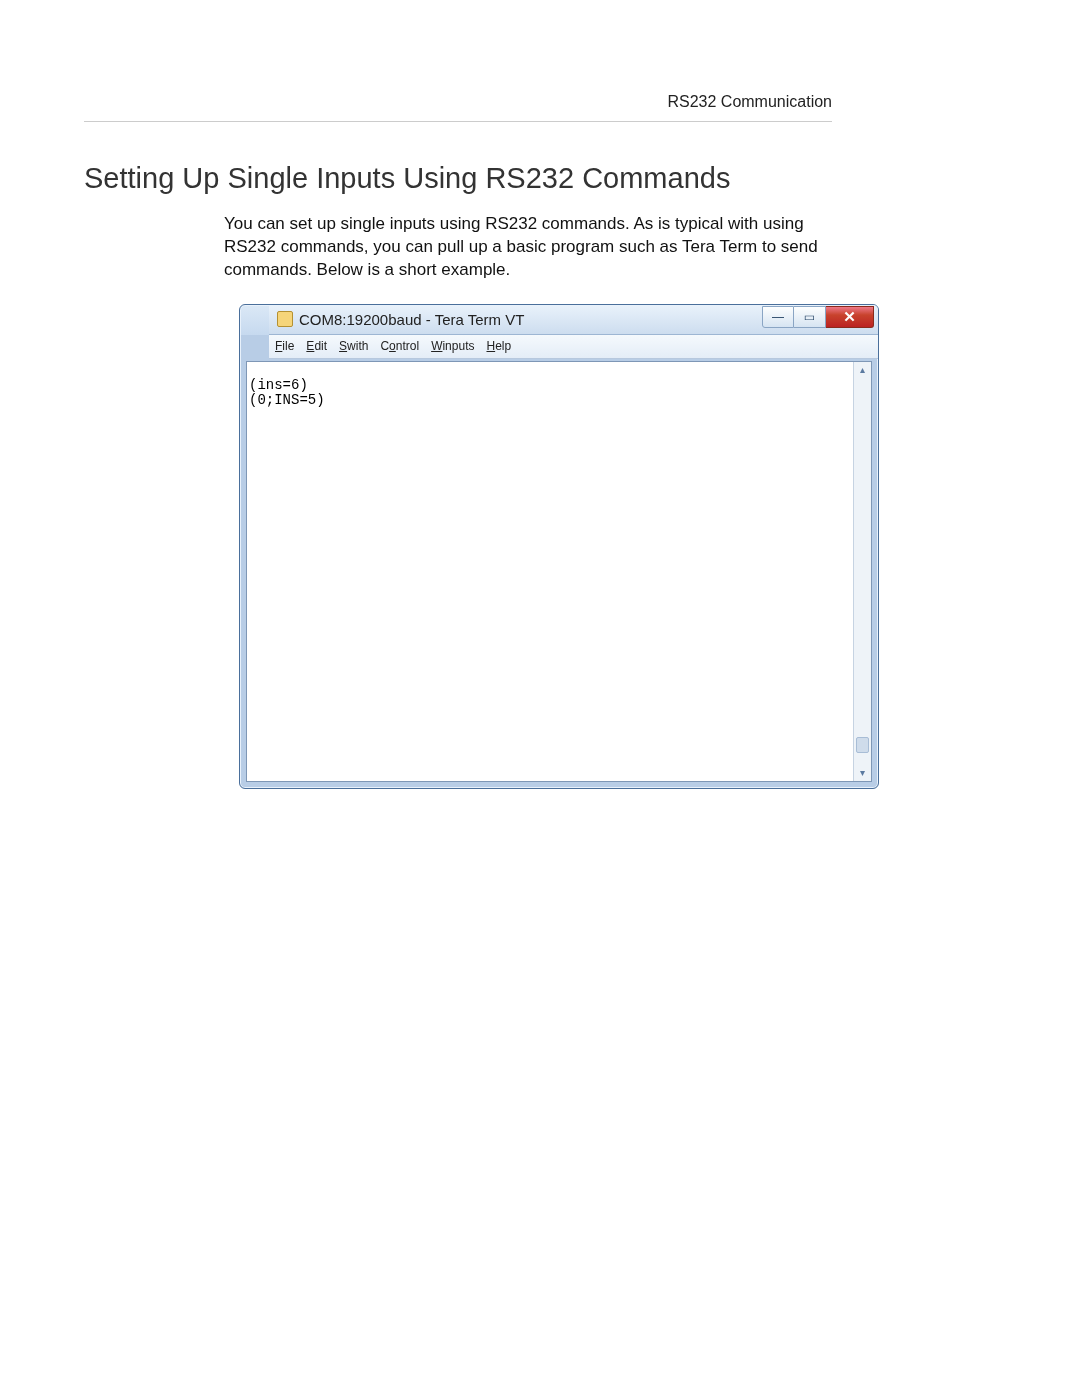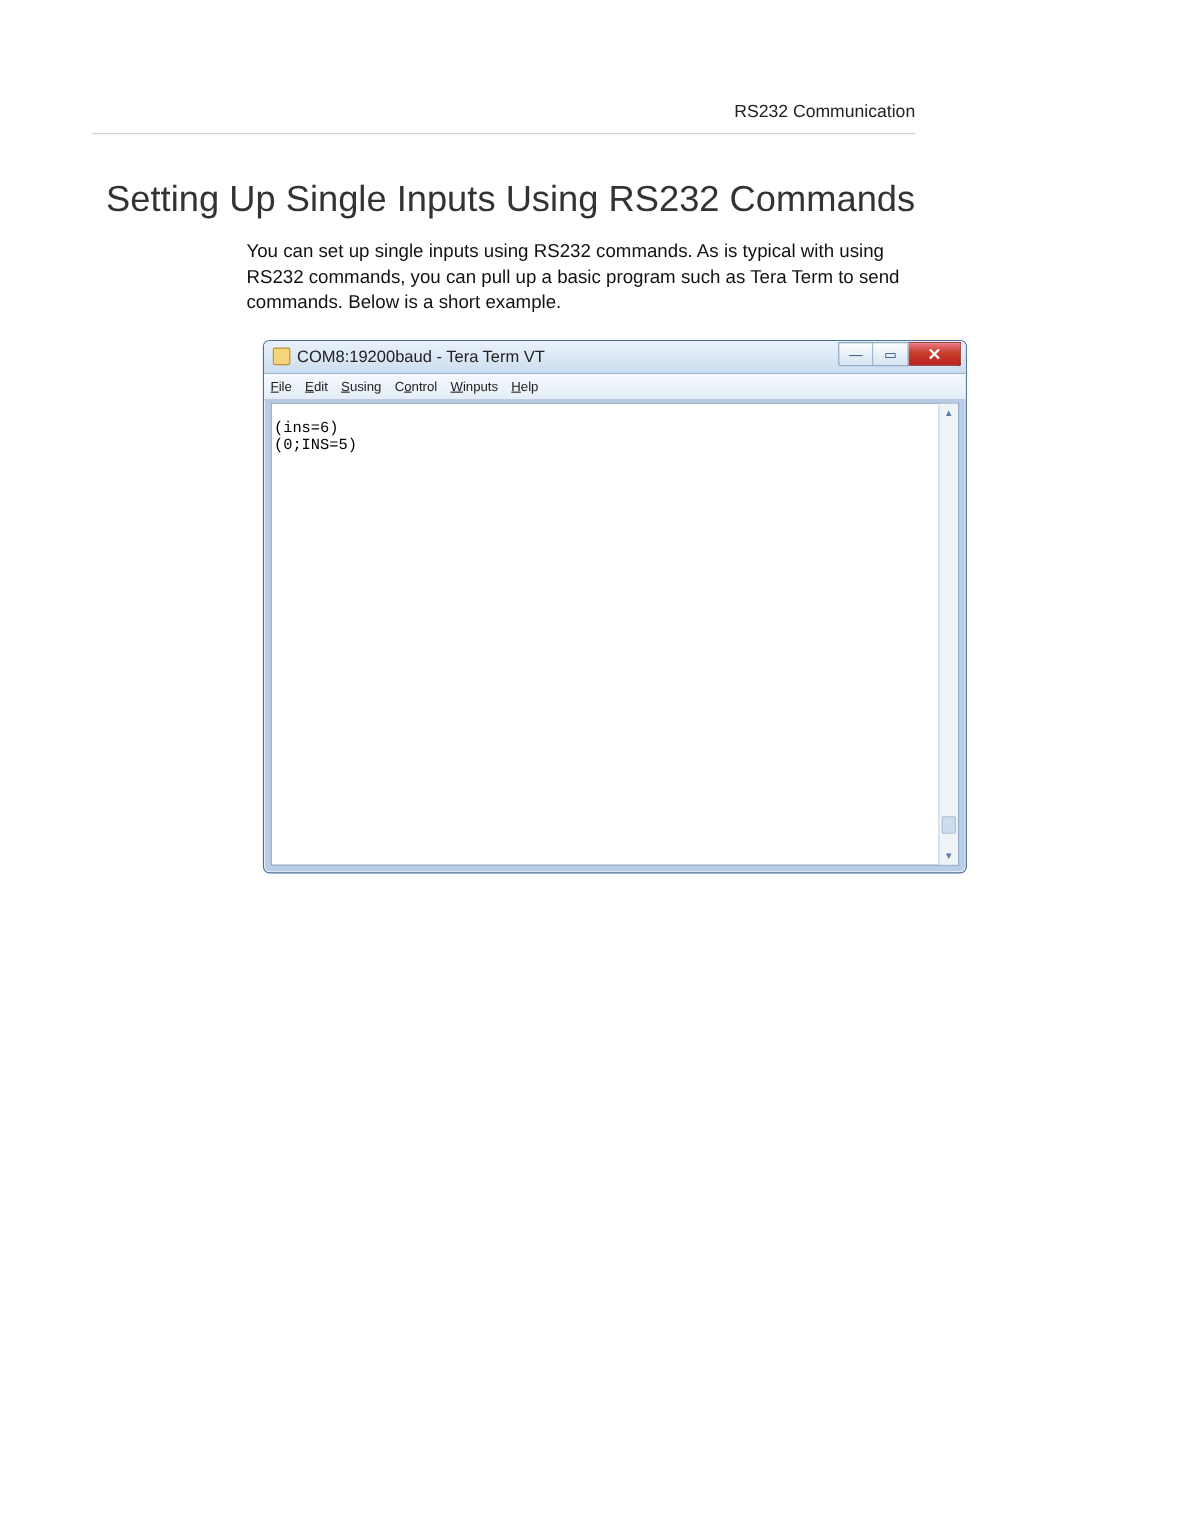--- a/index.html
+++ b/index.html
@@ -14,45 +14,45 @@
   .header-right {
     text-align: right;
     font-size: 16px;
     color: #222;
     border-bottom: 1px solid #ccc;
     padding-bottom: 10px;
     margin-bottom: 40px;
   }
   .section-title {
     font-family: "Trebuchet MS", "Lucida Sans", sans-serif;
-    font-size: 33px;
+    font-size: 29px;
     font-weight: 400;
     color: #333;
     margin-bottom: 18px;
-    text-align: right;
   }
   .body-text {
     margin-left: 140px;
     font-size: 17px;
     line-height: 1.35;
     color: #111;
     font-family: "Myriad Pro", "Segoe UI", Arial, sans-serif;
     margin-bottom: 22px;
   }
   
   .tt-window {
     margin-left: 155px;
     width: 640px;
     height: 485px;
     position: relative;
     border: 1px solid #4a6f9b;
     border-radius: 6px;
     background: linear-gradient(#dbe8f6, #c6d9ef 30px, #b8cde6 30px);
     box-shadow: inset 0 0 0 1px #e8f1fb;
     overflow: hidden;
+    padding-left: 29px;
   }
   .tt-titlebar {
     height: 30px;
     background: linear-gradient(#e9f2fb, #cdddef);
     display: flex;
     align-items: center;
     padding: 0 4px 0 8px;
     font-size: 15px;
     color: #222;
     border-bottom: 1px solid #9db6d3;
@@ -178,21 +178,21 @@
         </div>
         <div class="tt-btn close">
           <span class="x-glyph">✕</span>
         </div>
       </div>
     </div>
 
     <div class="tt-menubar">
       <span class="tt-menu-item"><span class="ul">F</span><span>ile</span></span>
       <span class="tt-menu-item"><span class="ul">E</span><span>dit</span></span>
-      <span class="tt-menu-item"><span class="ul">S</span><span>using</span></span>
+      <span class="tt-menu-item"><span class="ul">S</span><span>with</span></span>
       <span class="tt-menu-item"><span>C</span><span class="ul">o</span><span>ntrol</span></span>
       <span class="tt-menu-item"><span class="ul">W</span><span>inputs</span></span>
       <span class="tt-menu-item"><span class="ul">H</span><span>elp</span></span>
     </div>
 
     <div class="tt-client">
       <div class="tt-content"><span>(ins=6)</span>
 <span>(0;INS=5)</span></div>
       <div class="tt-scroll">
         <div class="arrow">▴</div>

